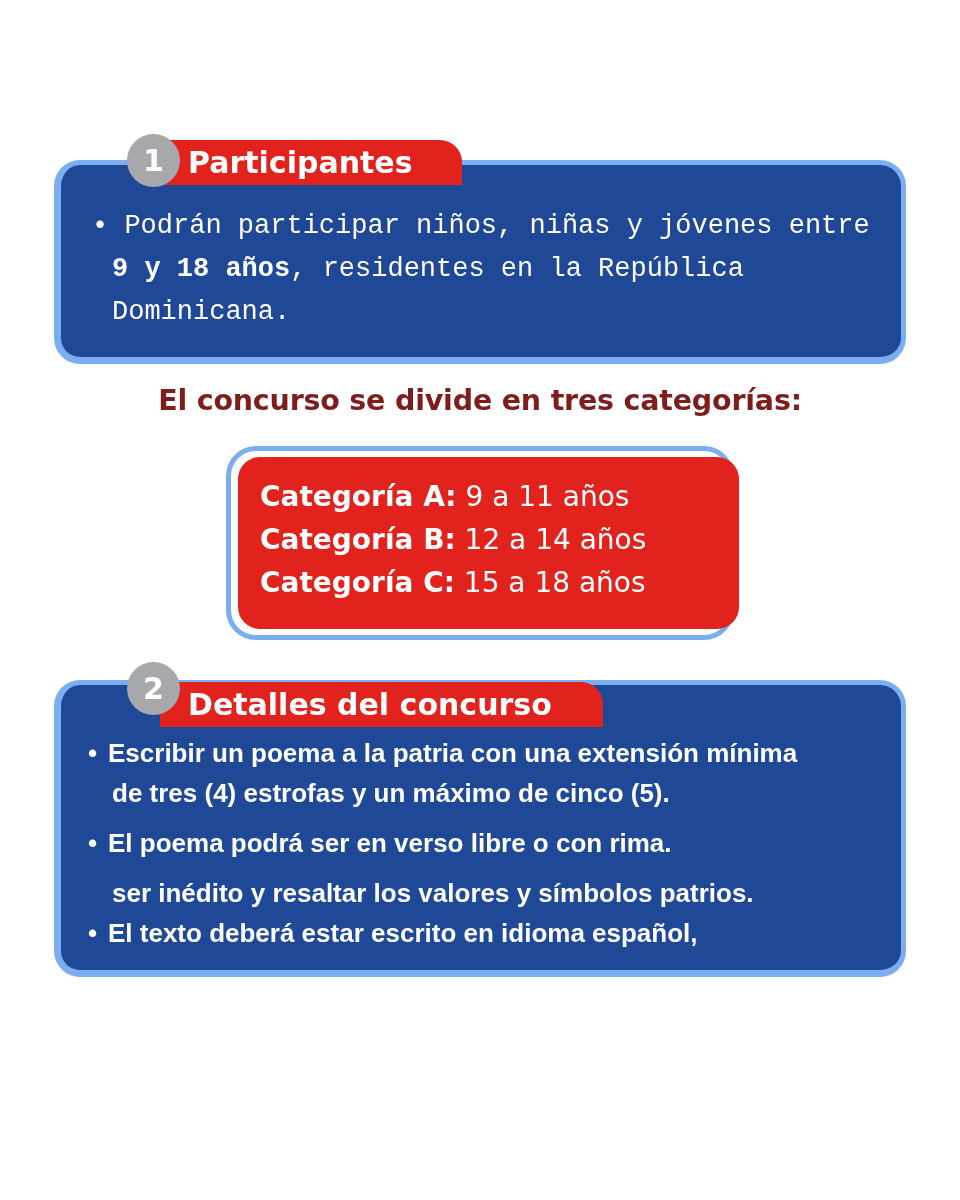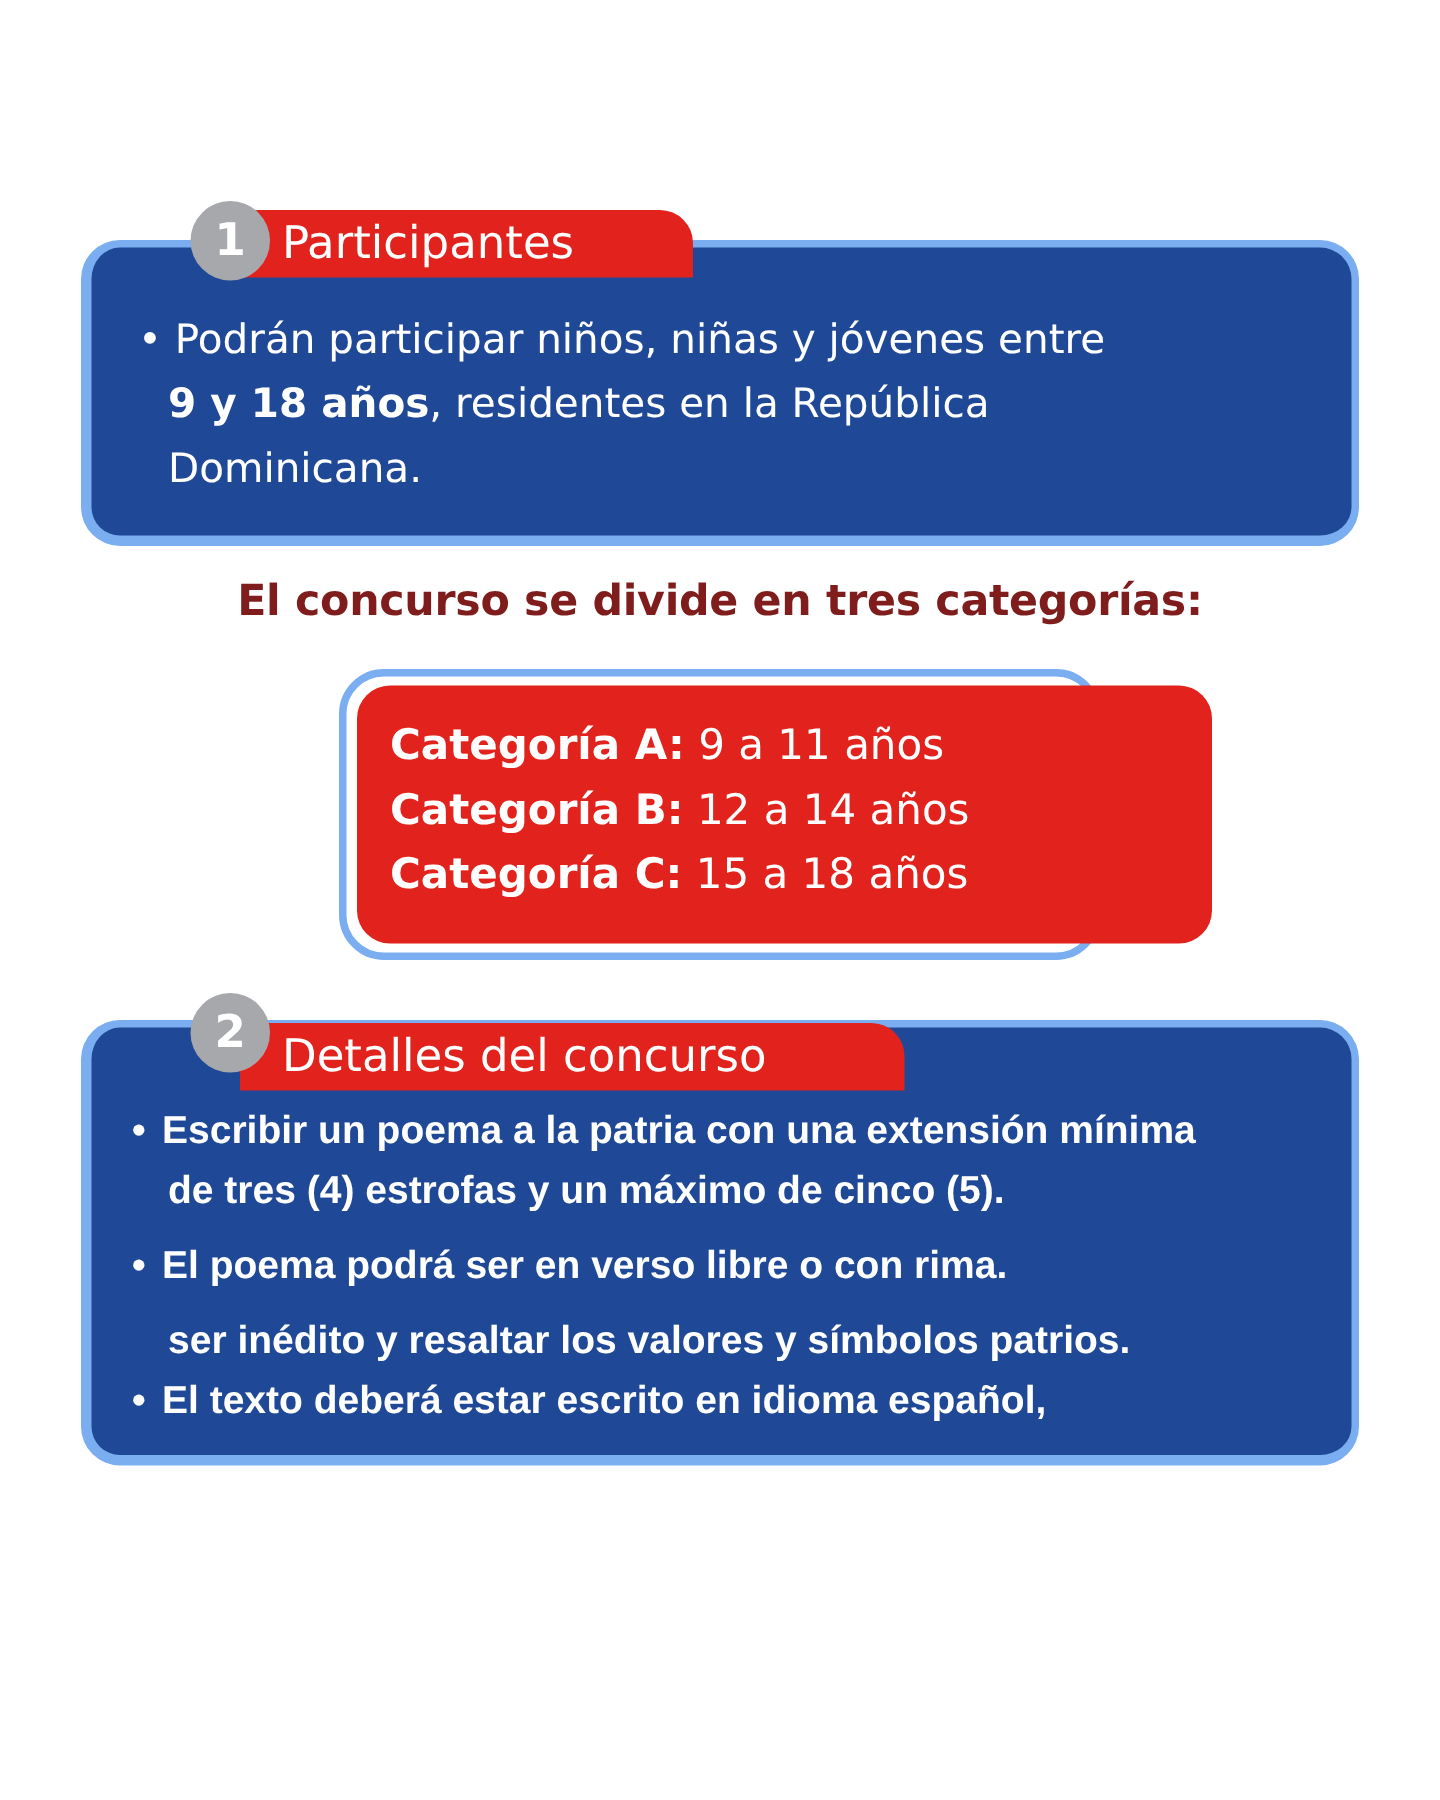--- a/index.html
+++ b/index.html
@@ -1,32 +1,32 @@
 <!DOCTYPE html>
 <html><head>
 <meta charset="utf-8">
 <style>
   html, body { margin:0; padding:0; }
   body { width:960px; height:1200px; background:#ffffff; position:relative; overflow:hidden;
          font-family:"DejaVu Sans","Liberation Sans",sans-serif; }
   .card { position:absolute; background:#1f4996; border:5px solid #7aaef0; border-left-width:7px; border-bottom-width:7px;
           border-radius:26px; box-sizing:border-box; }
   .tab { position:absolute; background:#e2231d; border-radius:0 22px 0 0; height:45px; box-sizing:border-box;
-         color:#fff; font-weight:normal; font-size:30px; line-height:45px; padding-left:28px; white-space:nowrap; }
+         color:#fff; font-weight:bold; font-size:30px; line-height:45px; padding-left:28px; white-space:nowrap; }
   .badge { position:absolute; width:53px; height:53px; border-radius:50%; background:#a6a8ab; color:#fff;
            font-weight:bold; font-size:30px; text-align:center; line-height:53px; }
-  .body-text { position:absolute; color:#fff; }
+  .body-text { position:absolute; color:#fff;font-family:Liberation Mono, monospace; }
   .p1 { font-size:27px; line-height:43px; left:92px; top:205px; width:790px; }
   .p1 .line { white-space:nowrap; }
   .p1 .indent { padding-left:20px; }
   .heading { position:absolute; left:0; width:960px; top:384px; text-align:center; color:#7f1d1d;
              font-weight:bold; font-size:28.5px; letter-spacing:-0.2px; }
   .cat-outer { position:absolute; left:226px; top:446px; width:508px; height:194px; border:5px solid #7aaef0;
                border-radius:30px; box-sizing:border-box; background:#fff; }
-  .cat-inner { position:absolute; left:238px; top:457px; width:570px; height:172px; background:#e2231d;
+  .cat-inner { position:absolute; left:238px; top:457px; width:501px; height:172px; background:#e2231d;
                border-radius:22px; box-sizing:border-box; padding:18px 12px 0 22px; color:#fff; }
   .cat-row { font-size:28px; line-height:43px; white-space:nowrap; }
   .cat-row b { font-weight:bold; }
   .p2 { font-family:"Liberation Sans",sans-serif; font-size:26px; left:88px; top:733px; width:800px;font-weight:bold; }
   .p2 .item { margin-bottom:10px; }
   .p2 .line { white-space:nowrap; line-height:40px; }
   .p2 .indent { padding-left:24px; }
   .bullet { display:inline-block; width:20px; }
 </style>
 </head>

